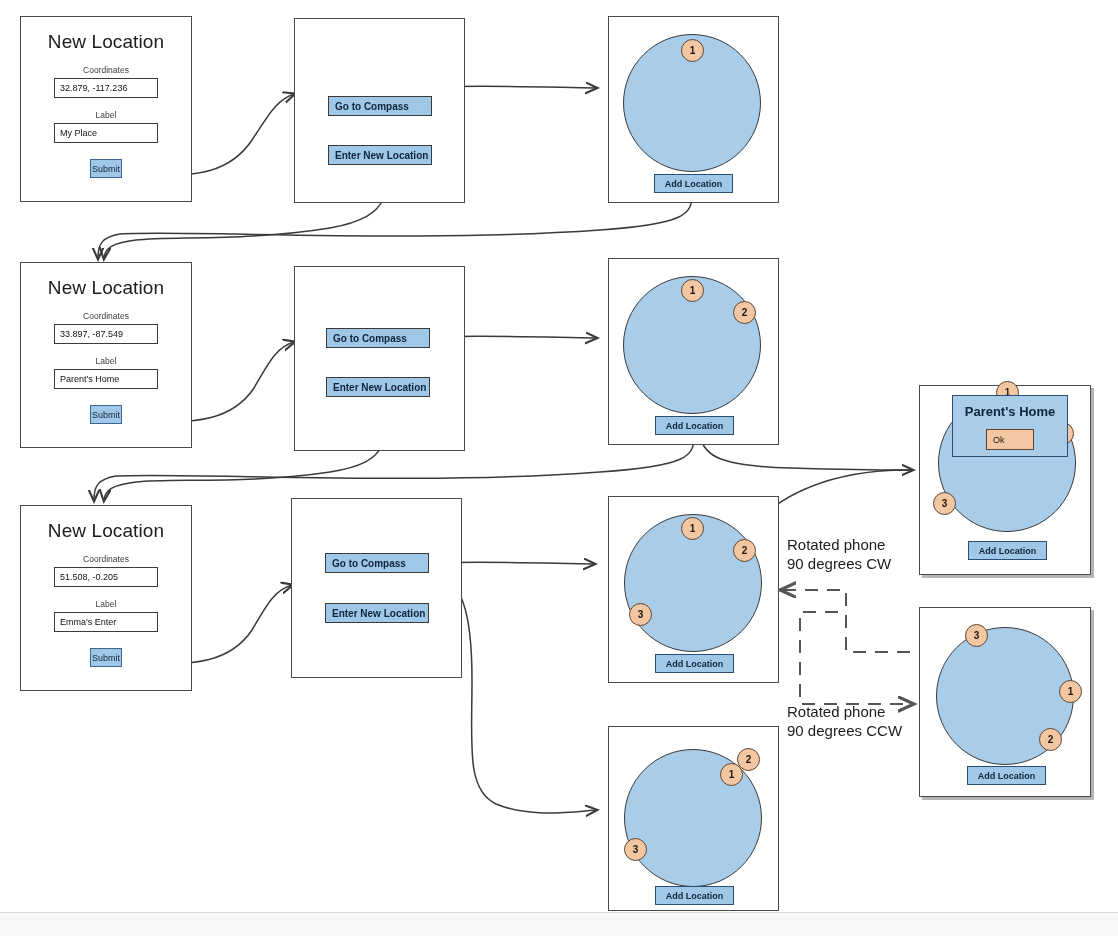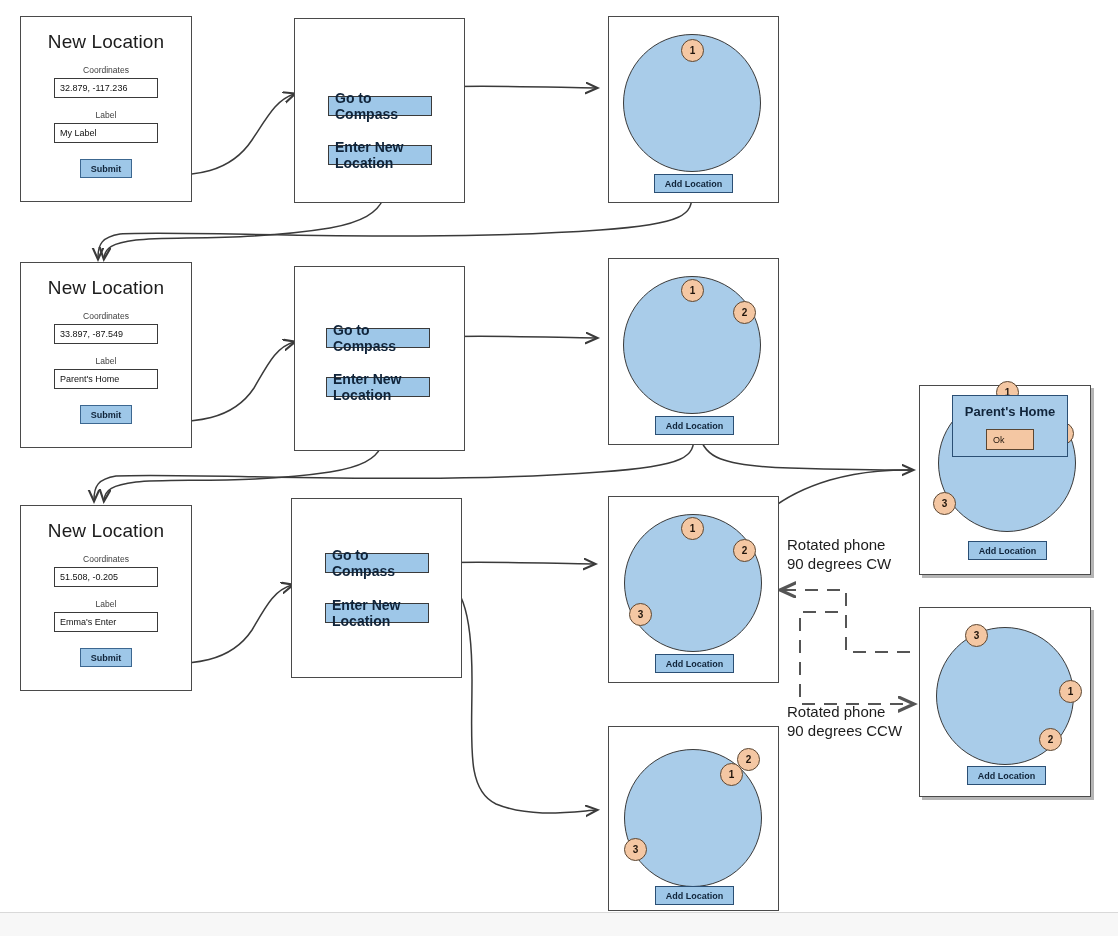--- a/index.html
+++ b/index.html
@@ -78,46 +78,46 @@
     background: #fff;
     display: flex;
     align-items: center;
     padding-left: 5px;
     font-size: 9px;
     font-weight: normal;
     color: #111;
   }
   .submit-btn {
     margin: 16px auto 0 auto;
-    width: 52px;
+    width: 32px;
     height: 19px;
     background: #9ec7e8;
     border: 1.4px solid #3c6790;
     box-sizing: border-box;
     display: flex;
     align-items: center;
     justify-content: center;
     font-size: 9px;
-    font-weight: bold;
+    font-weight: normal;
     color: #10243a;
     cursor: pointer;
   }
 
   
   .menu-btn {
     position: absolute;
     width: 104px;
     height: 20px;
     background: #9ec7e8;
     border: 1.4px solid #3a3a3a;
     box-sizing: border-box;
     display: flex;
     align-items: center;
     padding-left: 6px;
-    font-size: 14px;
+    font-size: 10px;
     font-weight: bold;
     color: #10243a;
     cursor: pointer;
   }
 
   
   .compass-wrap {
     position: absolute;
     left: 0; top: 0; right: 0; bottom: 0;
   }
@@ -242,21 +242,21 @@
     <path class="wire-dashed" d="M932,652 L846,652 L846,590 L782,590" marker-end="url(#ahd)"></path>
 
     <path class="wire-dashed" d="M838,612 L800,612 L800,704 L912,704" marker-end="url(#ahd)"></path>
   </svg>
 
   <div class="screen form-screen" style="left:20px; top:16px; width:172px; height:186px;">
     <div class="form-title">New Location</div>
     <div class="field-label">Coordinates</div>
     <div class="field-box">32.879, -117.236</div>
     <div class="field-label">Label</div>
-    <div class="field-box">My Label</div>
+    <div class="field-box">My Place</div>
     <div class="submit-btn">Submit</div>
   </div>
 
   <div class="screen" style="left:294px; top:18px; width:171px; height:185px;">
     <div class="menu-btn" style="left:33px; top:77px;">Go to Compass</div>
     <div class="menu-btn" style="left:33px; top:126px;">Enter New Location</div>
   </div>
 
   <div class="screen" style="left:608px; top:16px; width:171px; height:187px;">
     <div class="compass-wrap">

